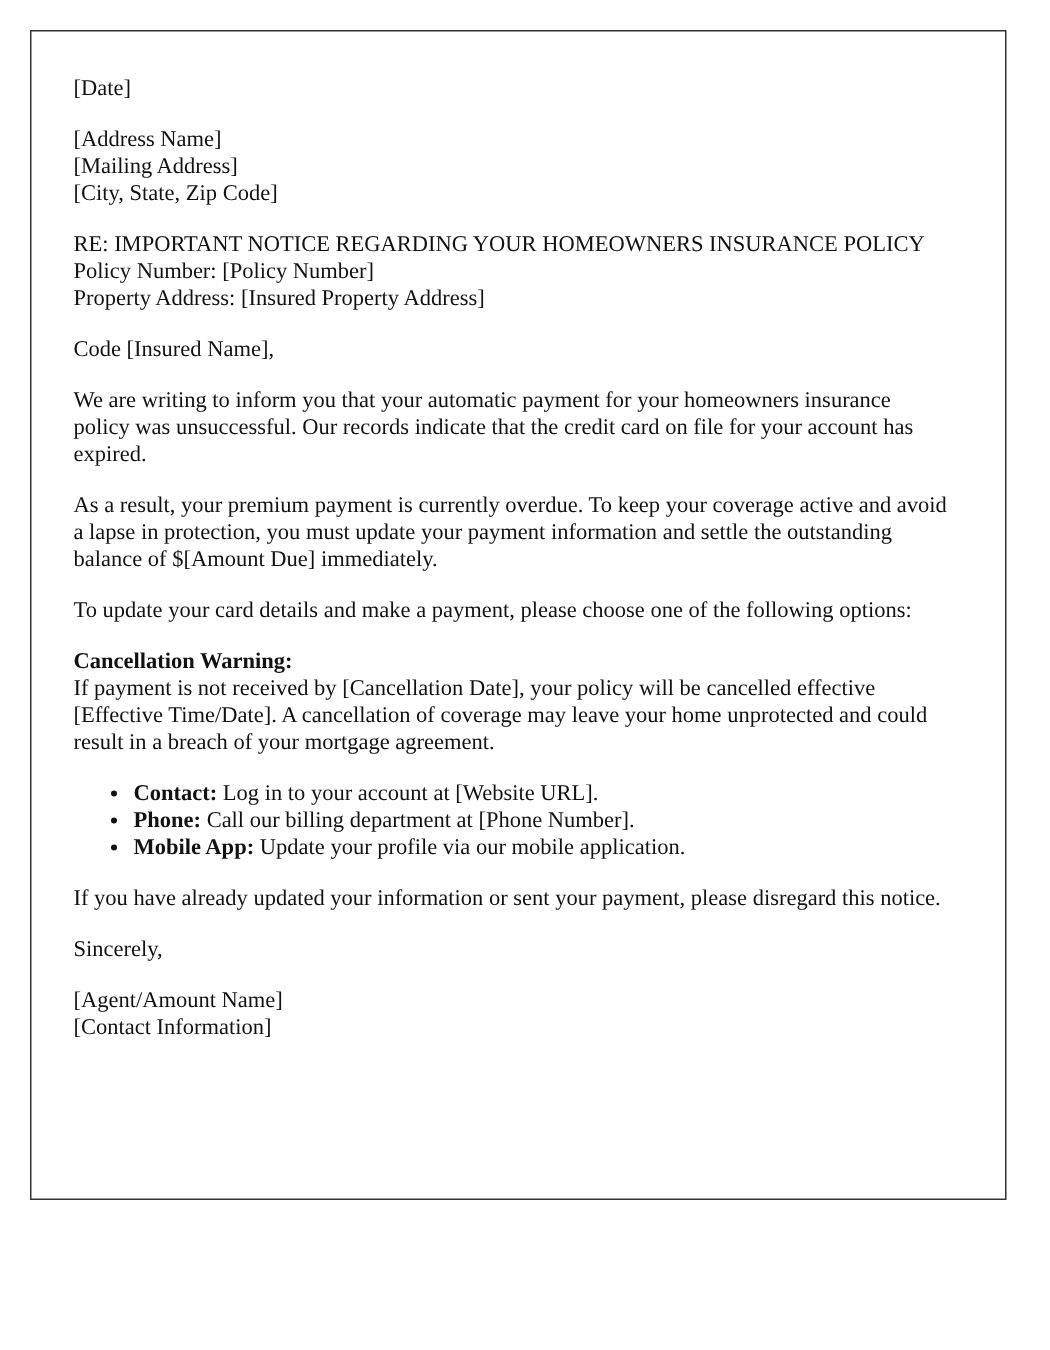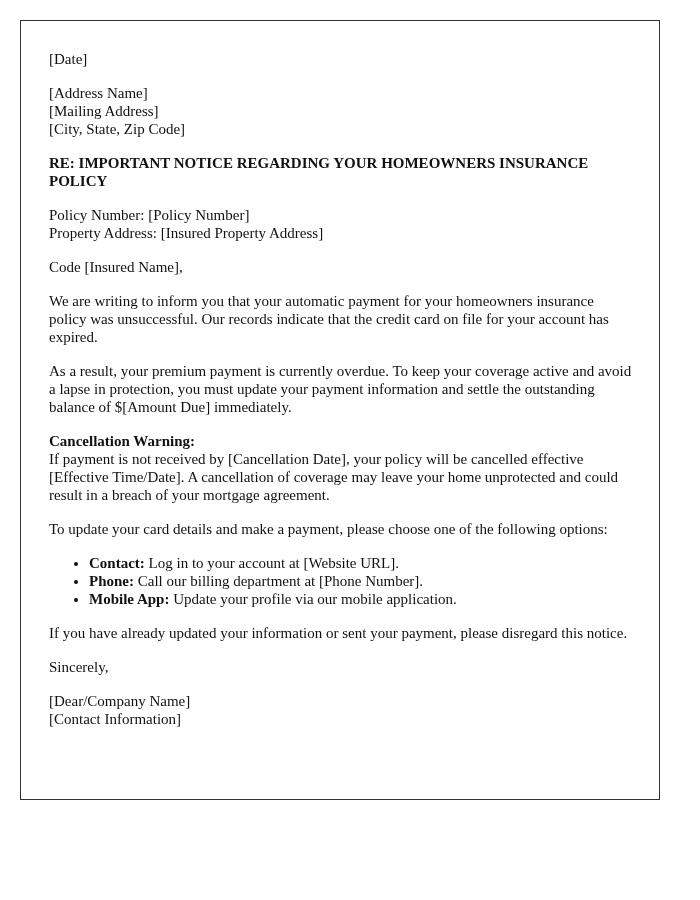--- a/index.html
+++ b/index.html
@@ -16,31 +16,31 @@
       line-height: 18px;
       color: #111111;
     }
     .letter {
       position: absolute;
       left: 20px;
       top: 20px;
       width: 585px;
       height: 721px;
       border: 1px solid #333333;
-      padding: 29px 25px 28px 28px;
+      padding: 29px 36px 28px 28px;
     }
     p {
       margin: 0 0 16px 0;
     }
     .block-line {
       display: block;
     }
     .re-heading {
-      font-weight: bold;
-      margin: 0 0 16px 0;
+      font-weight: normal;
+      margin: 0 0 0 0;
     }
     .bold {
       font-weight: bold;
     }
     ul.options {
       margin: 0 0 16px 0;
       padding-left: 40px;
     }
     ul.options li {
       margin: 0;
@@ -65,35 +65,35 @@
     <span class="block-line">Policy Number: [Policy Number]</span>
     <span class="block-line">Property Address: [Insured Property Address]</span>
   </p>
 
   <p>Code [Insured Name],</p>
 
   <p>We are writing to inform you that your automatic payment for your homeowners insurance policy was unsuccessful. Our records indicate that the credit card on file for your account has expired.</p>
 
   <p>As a result, your premium payment is currently overdue. To keep your coverage active and avoid a lapse in protection, you must update your payment information and settle the outstanding balance of $[Amount Due] immediately.</p>
 
+  <p>To update your card details and make a payment, please choose one of the following options:</p>
+
   <p>
     <span class="block-line bold">Cancellation Warning:</span>
     <span class="block-line">If payment is not received by [Cancellation Date], your policy will be cancelled effective [Effective Time/Date]. A cancellation of coverage may leave your home unprotected and could result in a breach of your mortgage agreement.</span>
   </p>
-
-  <p>To update your card details and make a payment, please choose one of the following options:</p>
 
   <ul class="options">
     <li><span class="bold">Contact:</span><span> Log in to your account at [Website URL].</span></li>
     <li><span class="bold">Phone:</span><span> Call our billing department at [Phone Number].</span></li>
     <li><span class="bold">Mobile App:</span><span> Update your profile via our mobile application.</span></li>
   </ul>
 
   <p>If you have already updated your information or sent your payment, please disregard this notice.</p>
 
   <p>Sincerely,</p>
 
   <p>
-    <span class="block-line">[Dear/Company Name]</span>
+    <span class="block-line">[Agent/Amount Name]</span>
     <span class="block-line">[Contact Information]</span>
   </p>
 
 </div>
 
 </body></html>

